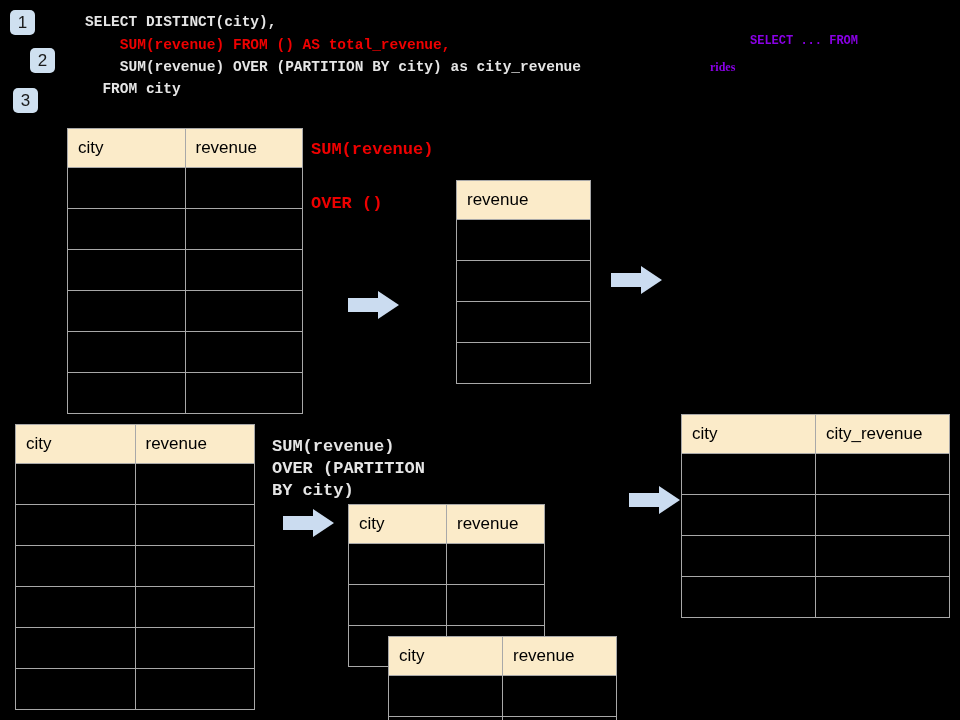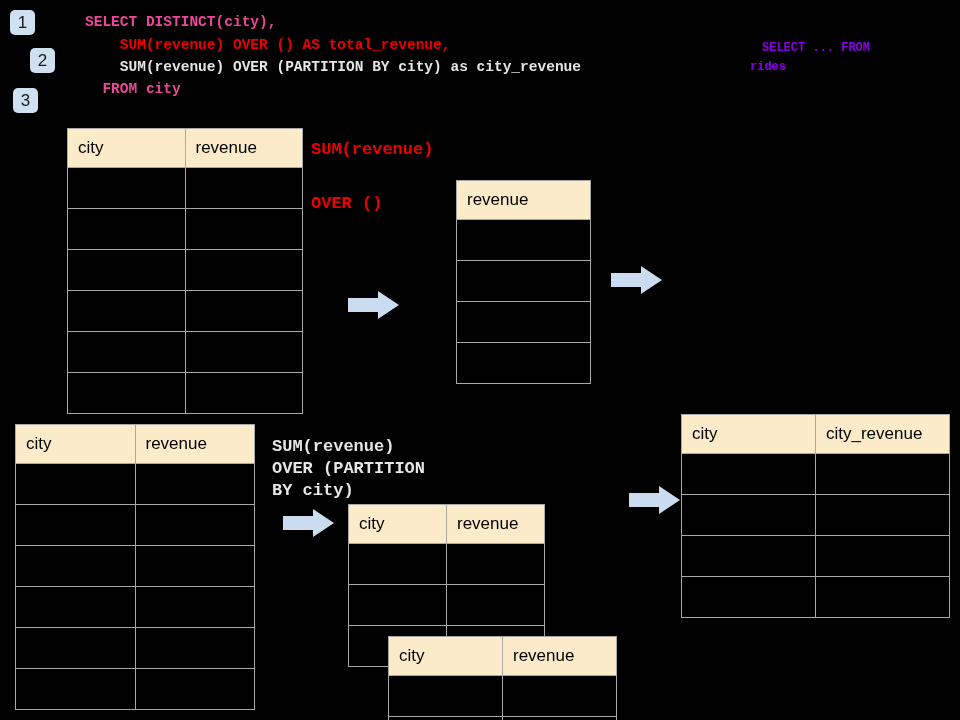--- a/index.html
+++ b/index.html
@@ -35,21 +35,21 @@
   
   .code {
     position: absolute;
     font-family: "Liberation Mono", "DejaVu Sans Mono", monospace;
     font-size: 14.5px;
     line-height: 21.5px;
     white-space: pre;
     font-weight: bold;
     letter-spacing: 0px;
   }
-  .c-purple { color: #ec4899; }
+  .c-purple { color: #e5e5e5; }
   .c-red    { color: #ee0000; }
   .c-green  { color: #e5e5e5; }
 
   .sidenote {
     position: absolute;
     font-family: "Liberation Mono", "DejaVu Sans Mono", monospace;
     font-size: 12px;
     line-height: 19px;
     white-space: pre;
     font-weight: bold;
@@ -100,26 +100,26 @@
 </head>
 <body>
 
 <div id="canvas">
 
   <div class="badge" style="left:10px; top:10px;">1</div>
   <div class="badge" style="left:30px; top:48px;">2</div>
   <div class="badge" style="left:13px; top:88px;">3</div>
 
   <div class="code c-purple" style="left:85px; top:12px;">SELECT DISTINCT(city),</div>
-  <div class="code c-red" style="left:85px; top:35px;">    SUM(revenue) OVER () AS total_revenue,</div>
+  <div class="code c-red" style="left:85px; top:35px;">    SUM(revenue) FROM () AS total_revenue,</div>
   <div class="code c-green" style="left:85px; top:57px;">    SUM(revenue) OVER (PARTITION BY city) as city_revenue</div>
   <div class="code c-purple" style="left:85px; top:79px;">  FROM city</div>
 
-  <div class="sidenote" style="left:750px; top:39px;margin-left:12px;">SELECT ... FROM</div>
-  <div class="sidenote" style="left:750px; top:58px;">rides</div>
+  <div class="sidenote" style="left:750px; top:32px;">SELECT ... FROM</div>
+  <div class="sidenote" style="left:710px; top:58px;font-family:Liberation Serif, serif;">rides</div>
 
   <div class="annot c-red" style="left:311px; top:139px;">SUM(revenue)</div>
   <div class="annot c-red" style="left:311px; top:161px;margin-top:32px;">OVER ()</div>
 
   <div class="annot c-green" style="left:272px; top:436px;">SUM(revenue)</div>
   <div class="annot c-green" style="left:272px; top:458px;">OVER (PARTITION</div>
   <div class="annot c-green" style="left:272px; top:480px;">BY city)</div>
 
   <table class="tbl" style="left:67px; top:128px; width:236px;">
     <tbody>

